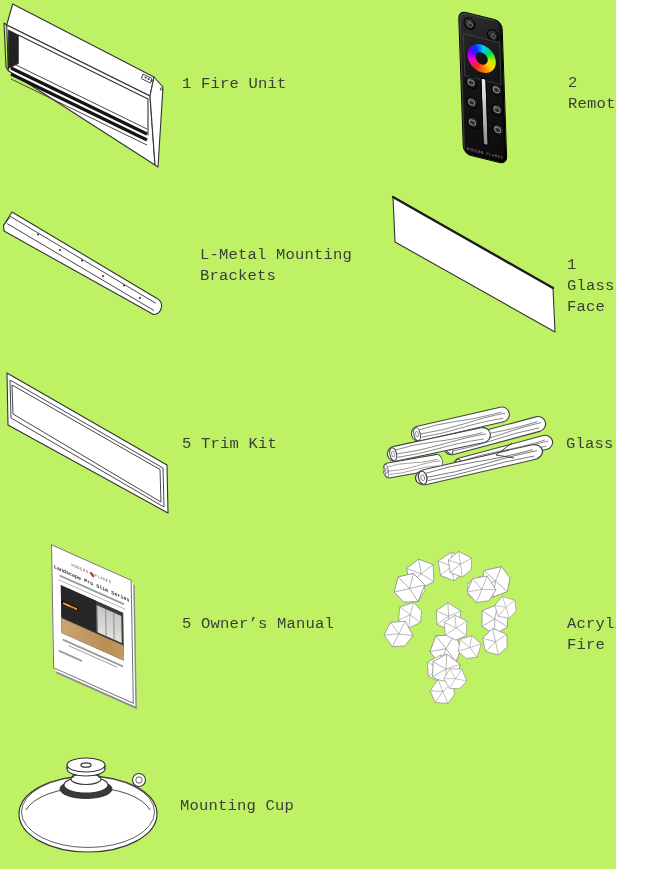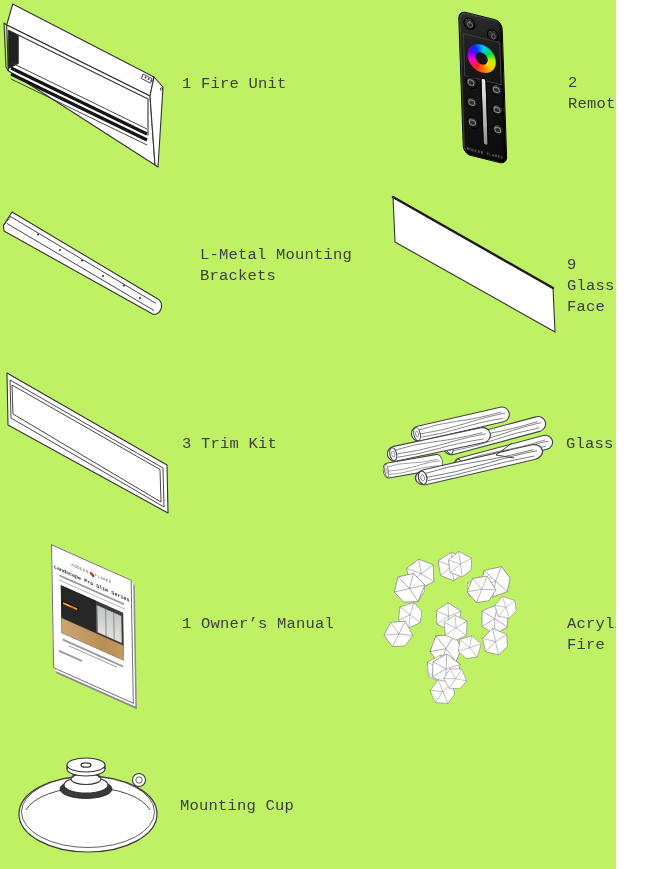--- a/index.html
+++ b/index.html
@@ -144,30 +144,30 @@
     </svg>
   </figure>
   <div class="label label--wrap" style="left:182px;top:245px">L-Metal Mounting Brackets</div>
 
   <figure style="left:385px;top:192px;width:180px;height:145px">
     <svg width="180" height="145" viewBox="0 0 180 145">
       <path class="fw" d="M8,5 L168,96 L170,140 L10,50 Z"></path>
       <path d="M8,5 L168,96" fill="none" stroke="#1d1d1d" stroke-width="2.4" stroke-linecap="round"></path>
     </svg>
   </figure>
-  <div class="label" style="left:567px;top:255px">9 Glass Face</div>
+  <div class="label" style="left:567px;top:255px">1 Glass Face</div>
 
   <figure style="left:0;top:356px;width:178px;height:166px">
     <svg width="178" height="166" viewBox="0 0 178 166">
       <path class="fw" d="M7,17 L167,109 L168,157 L8,69 Z"></path>
       <path class="thin" d="M10,24 L163,112 L164,151 L11,62 Z"></path>
       <path class="thin" d="M12,29 L160,113.5 L161,146 L13,58 Z"></path>
     </svg>
   </figure>
-  <div class="label" style="left:182px;top:434px">3 Trim Kit</div>
+  <div class="label" style="left:182px;top:434px">5 Trim Kit</div>
 
   <figure style="left:382px;top:398px;width:178px;height:115px">
     <svg width="178" height="115" viewBox="0 0 178 115">
       <defs>
         <g id="log">
           <rect x="0" y="0" width="100" height="15" rx="7.5" fill="#fff" stroke="#454545" stroke-width="1.1"></rect>
           <path d="M7,4 q20,-2 40,0 t46,1 M6,8 q25,2 50,0 t40,-1 M9,11.5 q20,1.5 40,0 t44,0" fill="none" stroke="#5a5a5a" stroke-width=".65"></path>
           <ellipse cx="5.5" cy="7.5" rx="3.2" ry="6.6" fill="#fff" stroke="#454545" stroke-width="1"></ellipse>
           <ellipse cx="5.5" cy="7.5" rx="1.4" ry="3" fill="none" stroke="#5a5a5a" stroke-width=".6"></ellipse>
         </g>
@@ -201,21 +201,21 @@
       </div>
       <div class="m-window">
         <div class="m-mullion" style="left:33%"></div>
         <div class="m-mullion" style="left:66%"></div>
       </div>
     </div>
     <div class="m-bar" style="width:78%;margin-top:5px"></div>
     <div class="m-bar" style="width:62%;height:1.5px"></div>
     <div class="m-bar" style="width:30%;margin:8px 0 0 5px;height:1.5px"></div>
   </div>
-  <div class="label" style="left:182px;top:614px">1 Owner’s Manual</div>
+  <div class="label" style="left:182px;top:614px">5 Owner’s Manual</div>
 
   <figure style="left:402px;top:548px;width:150px;height:155px">
     <svg width="150" height="155" viewBox="0 0 150 155">
       <defs>
         <g id="chunk" fill="#ffffff" stroke="#8a8a8a" stroke-width=".7" stroke-linejoin="round">
           <path d="M12,0 L24,5 L28,17 L19,28 L5,25 L0,11 Z"></path>
           <path fill="none" stroke-width=".55" d="M12,0 L14,14 M14,14 L28,17 M14,14 L19,28 M14,14 L0,11 M14,14 L5,25"></path>
         </g>
       </defs>
       <use href="#chunk" transform="translate(38,2) rotate(10)"></use>

